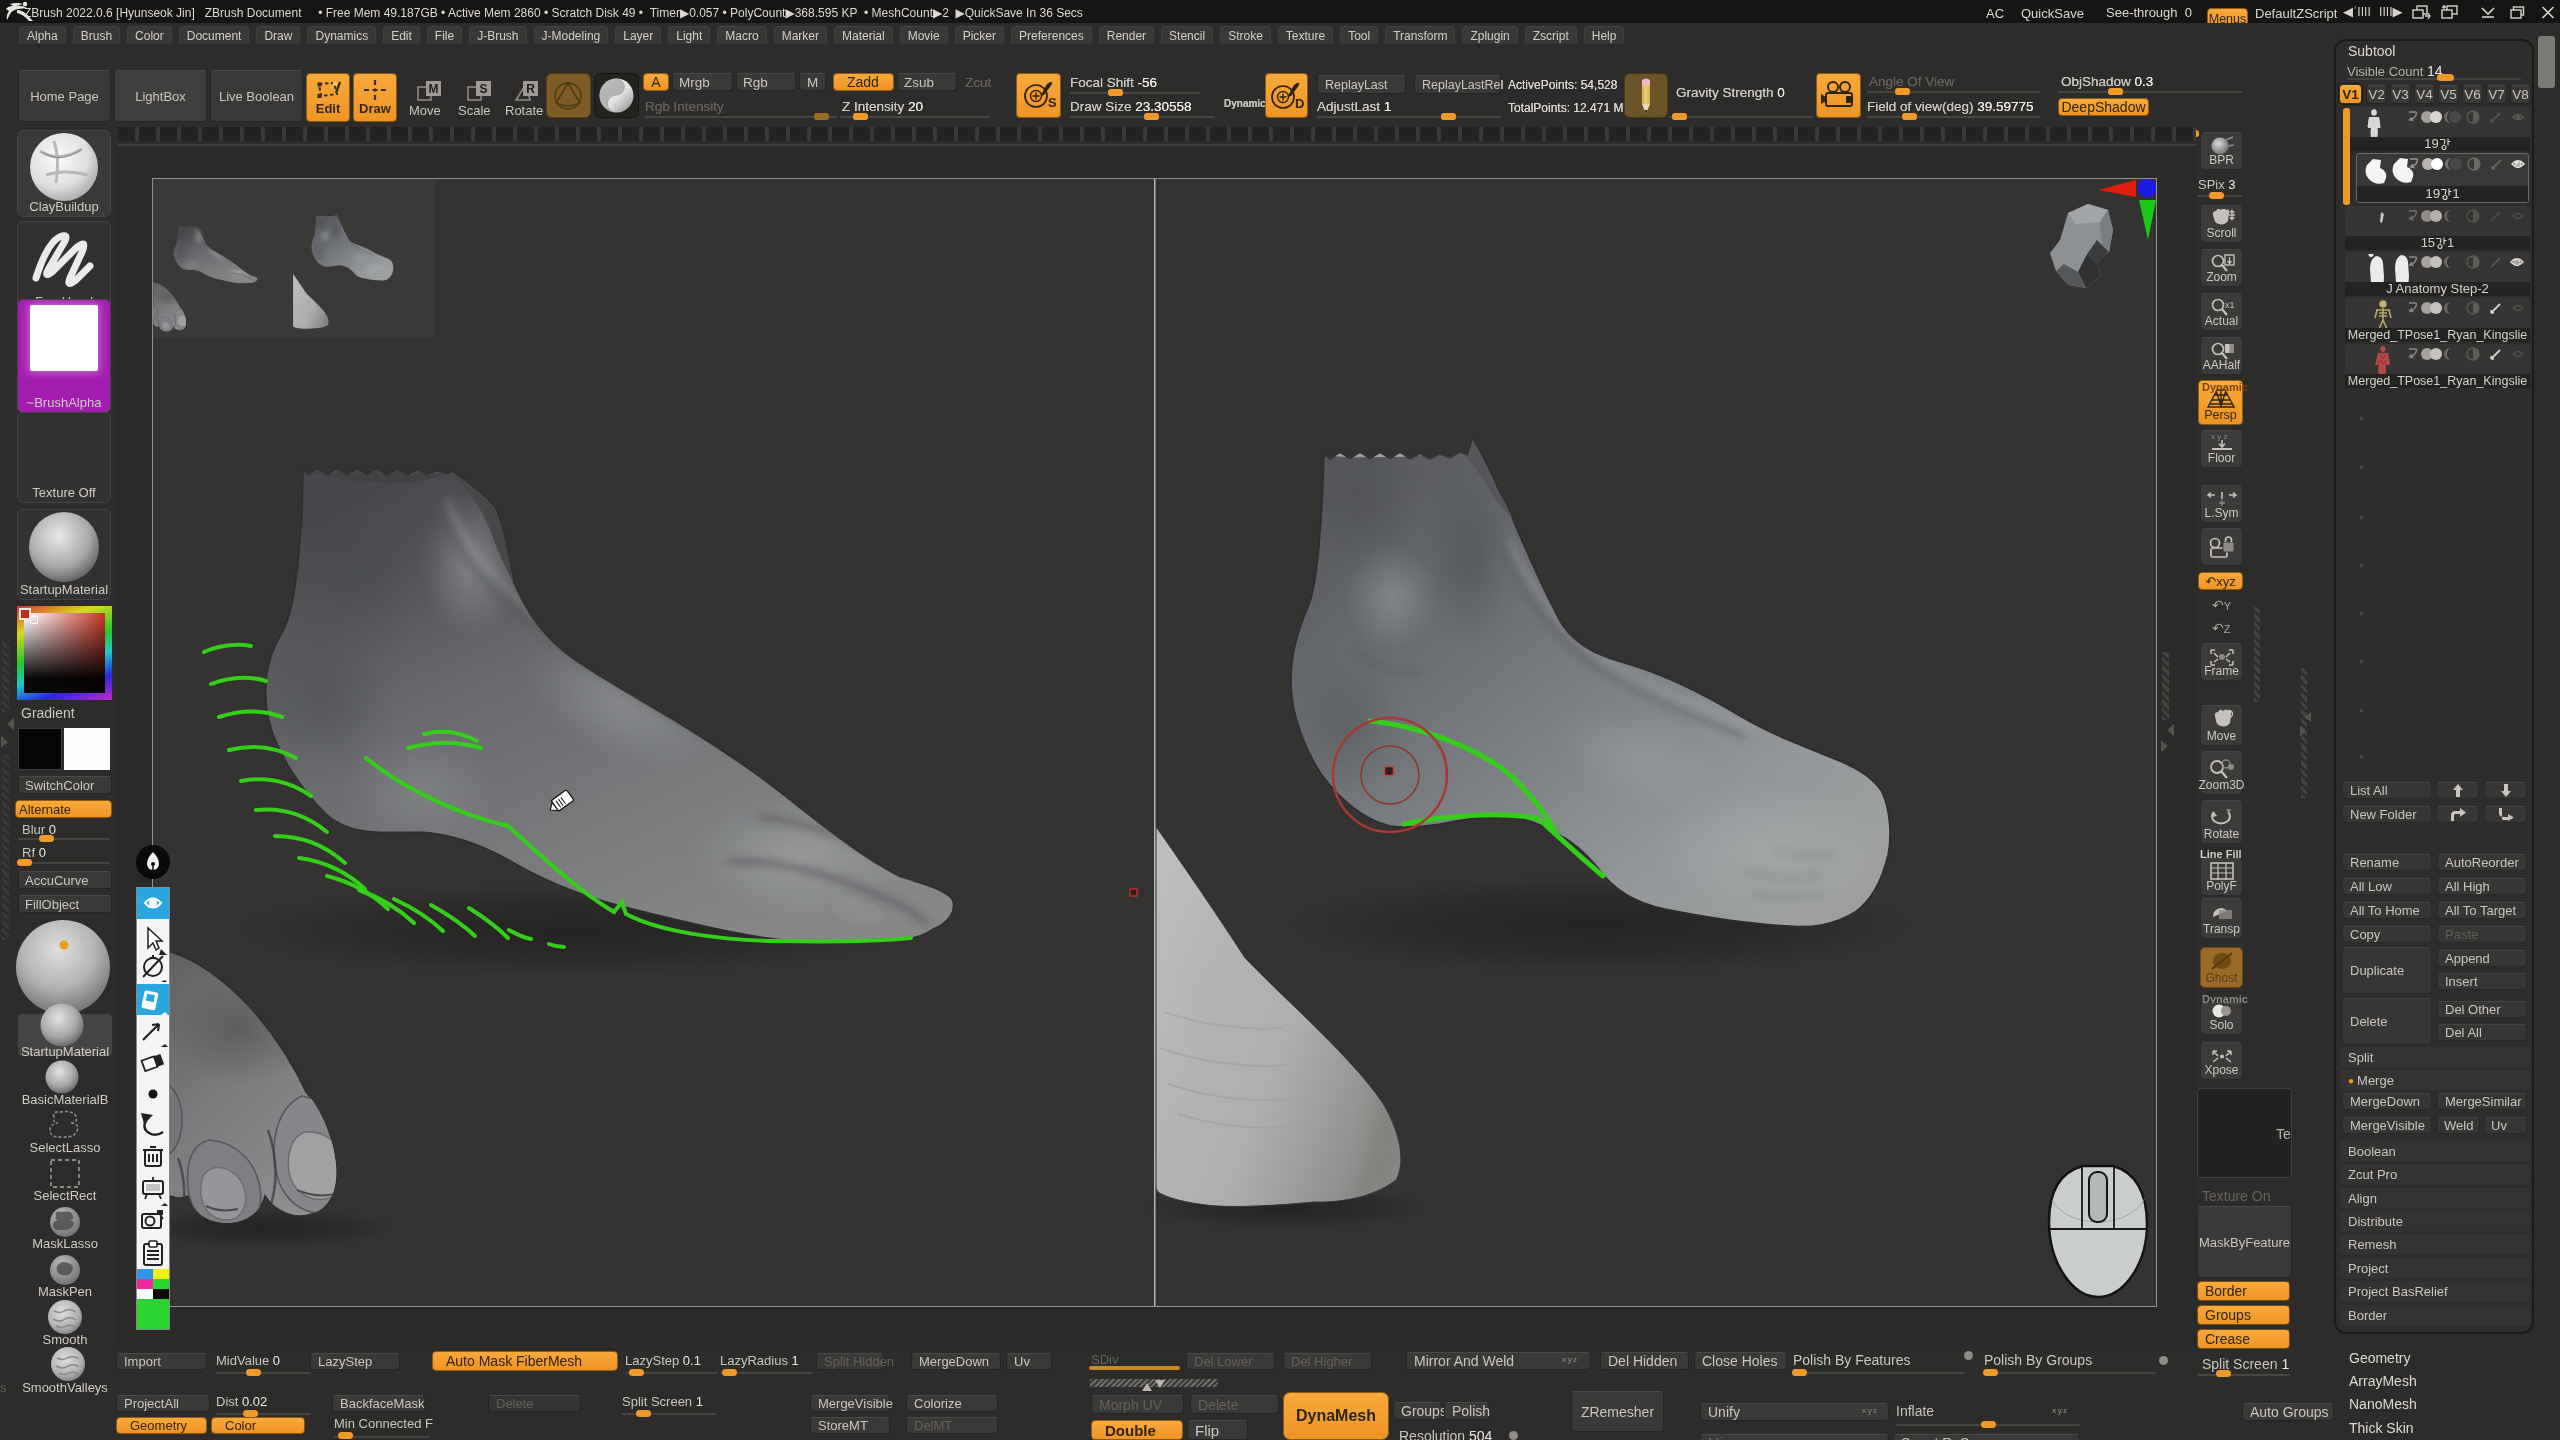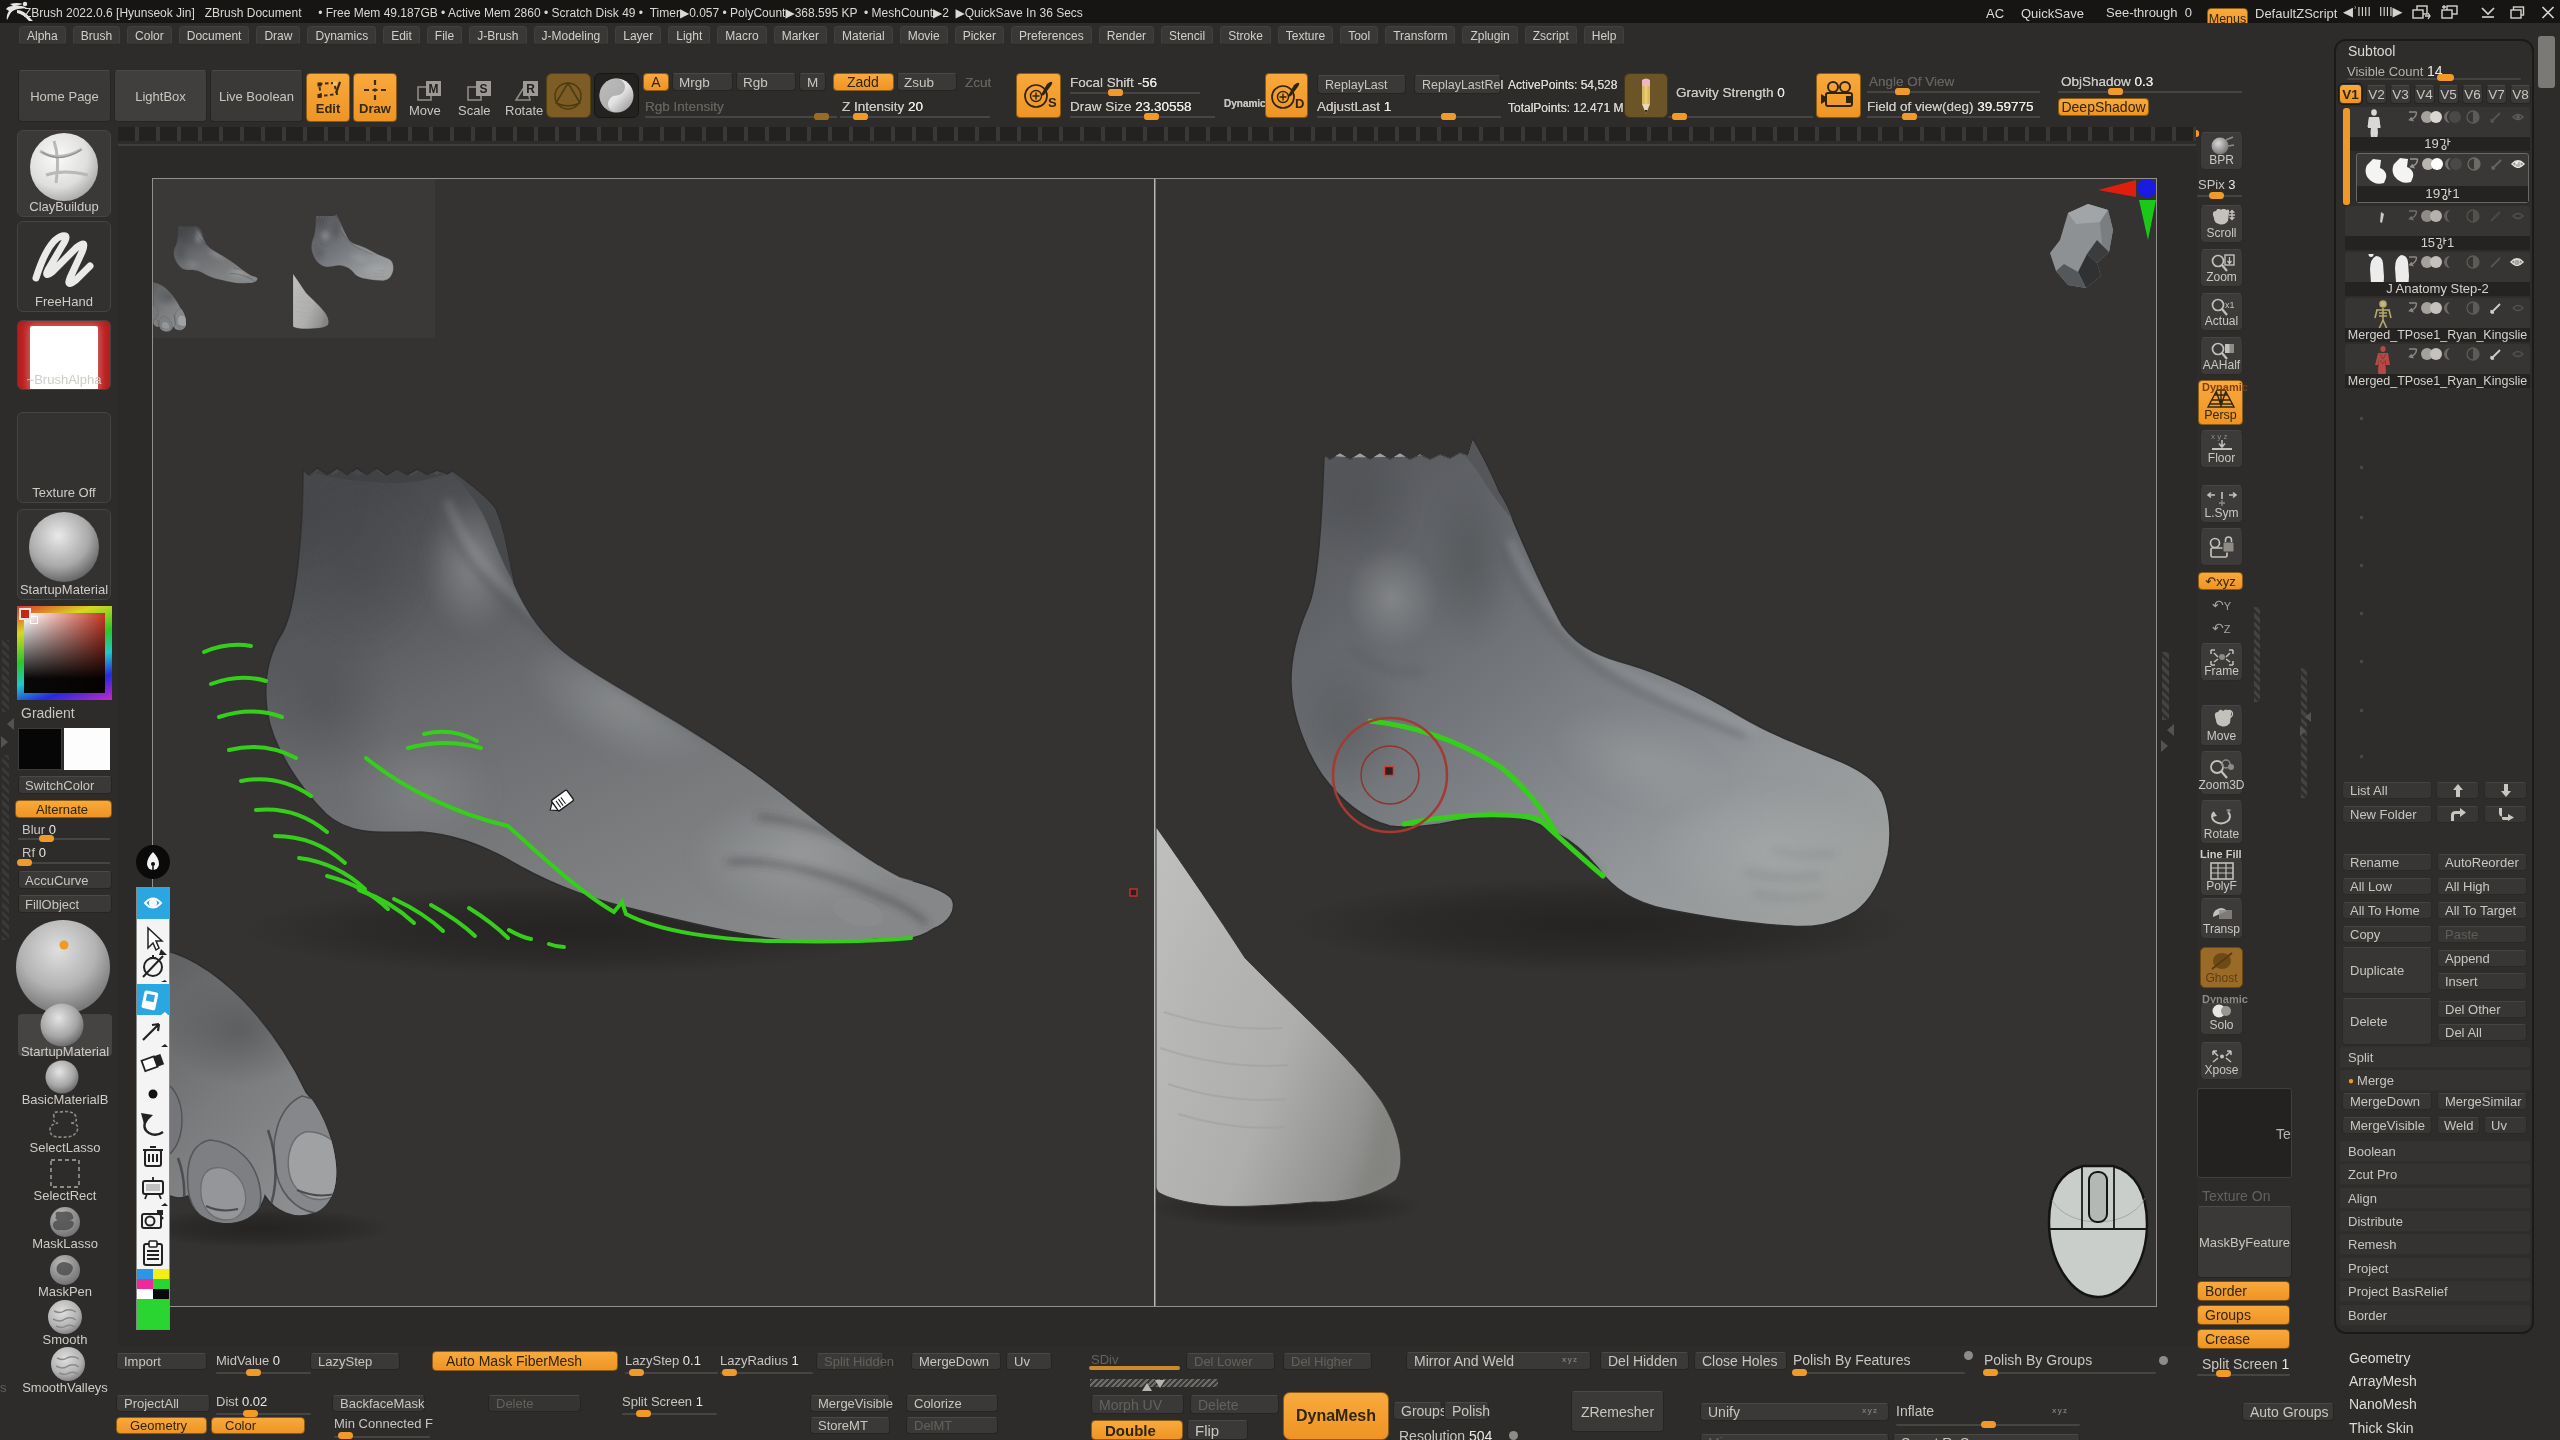--- a/index.html
+++ b/index.html
@@ -772,21 +772,21 @@
         <path d="M24 21 Q41 33 63 19" stroke="#8e8e8d" stroke-width="1.2" fill="none"></path>
       </svg>
 <div class="tl">ClayBuildup</div></div>
 
 <div class="th" style="top:221px;height:91px;background:#33312f">
 <svg width="92" height="75" viewBox="0 0 92 75">
         <path d="M18 56 Q30 18 44 14 Q52 12 44 24 L30 48 Q26 56 34 50 L58 26 Q70 16 64 30 L52 56 Q48 66 58 58 L72 44" stroke="#f4f4f3" stroke-width="7" fill="none" stroke-linecap="round" opacity="0.95"></path>
       </svg>
 <div class="tl">FreeHand</div></div>
 
-<div class="th" style="top:320px;height:70px;background:#b91c1c">
+<div class="th" style="top:299px;height:114px;background:#a21caf">
 <div class="a" style="left:12px;top:5px;width:68px;height:66px;background:#fff;border-radius:2px;box-shadow:0 0 8px 2px rgba(255,255,255,.35)"></div>
 <div class="tl">~BrushAlpha</div>
     </div>
 
 <div class="th" style="top:412px;height:91px;background:#343231">
 <div class="tl">Texture Off</div>
     </div>
 
 <div class="th" style="top:509px;height:91px;background:#343231">
 <svg width="92" height="74" viewBox="0 0 92 74">
@@ -804,21 +804,21 @@
 <div class="a" style="left:17px;top:606px;width:95px;height:94px;background:linear-gradient(160deg,#e03030,#d8d820 22%,#28c828 45%,#20c8c8 62%,#2828e0 80%,#c828c8 100%)"></div>
 <div class="a" style="left:24px;top:613px;width:81px;height:80px;background:linear-gradient(to right,#ffffff,#c03525)"></div>
 <div class="a" style="left:24px;top:613px;width:81px;height:80px;background:linear-gradient(to bottom,rgba(0,0,0,0) 4%,rgba(0,0,0,0.97) 82%)"></div>
 <div class="a" style="left:30px;top:616px;width:8px;height:8px;border:1.5px solid #fff;background:transparent"></div>
 <div class="a" style="left:19px;top:608px;width:12px;height:12px;border:2px solid #e8e6e2;background:#c02818"></div>
 <div class="lb" style="left:21px;top:705px;font-size:14px">Gradient</div>
 
 <div class="a" style="left:18px;top:728px;width:44px;height:42px;background:#060606;border:1px solid #3c3b39"></div>
 <div class="a" style="left:64px;top:728px;width:46px;height:42px;background:#fdfdfd"></div>
 <div class="b" style="left:18px;top:776px;width:94px;height:18px;font-size:13px;justify-content:flex-start;padding-left:6px">SwitchColor</div>
-<div class="o" style="left:15px;top:800px;width:97px;height:18px;font-size:13px;justify-content:flex-start;padding-left:20px">Alternate</div>
+<div class="o" style="left:15px;top:800px;width:97px;height:18px;font-size:13px;justify-content:flex-start;padding-left:3px">Alternate</div>
 <div class="lb" style="left:22px;top:822px;font-size:13px">Blur <span style="color:#ece9e4">0</span></div>
 <div class="sl" style="left:18px;top:838px;width:92px"></div>
 <div class="sh" style="left:39px;top:835px"></div>
 <div class="lb" style="left:22px;top:845px;font-size:13px">Rf <span style="color:#ece9e4">0</span></div>
 <div class="sl" style="left:18px;top:862px;width:92px"></div>
 <div class="sh" style="left:17px;top:859px"></div>
 <div class="b" style="left:18px;top:871px;width:94px;height:18px;font-size:13px;justify-content:flex-start;padding-left:6px">AccuCurve</div>
 <div class="b" style="left:18px;top:895px;width:94px;height:18px;font-size:13px;justify-content:flex-start;padding-left:6px">FillObject</div>
 
 <svg class="a" style="left:15px;top:918px" width="97" height="97" viewBox="0 0 97 97">

